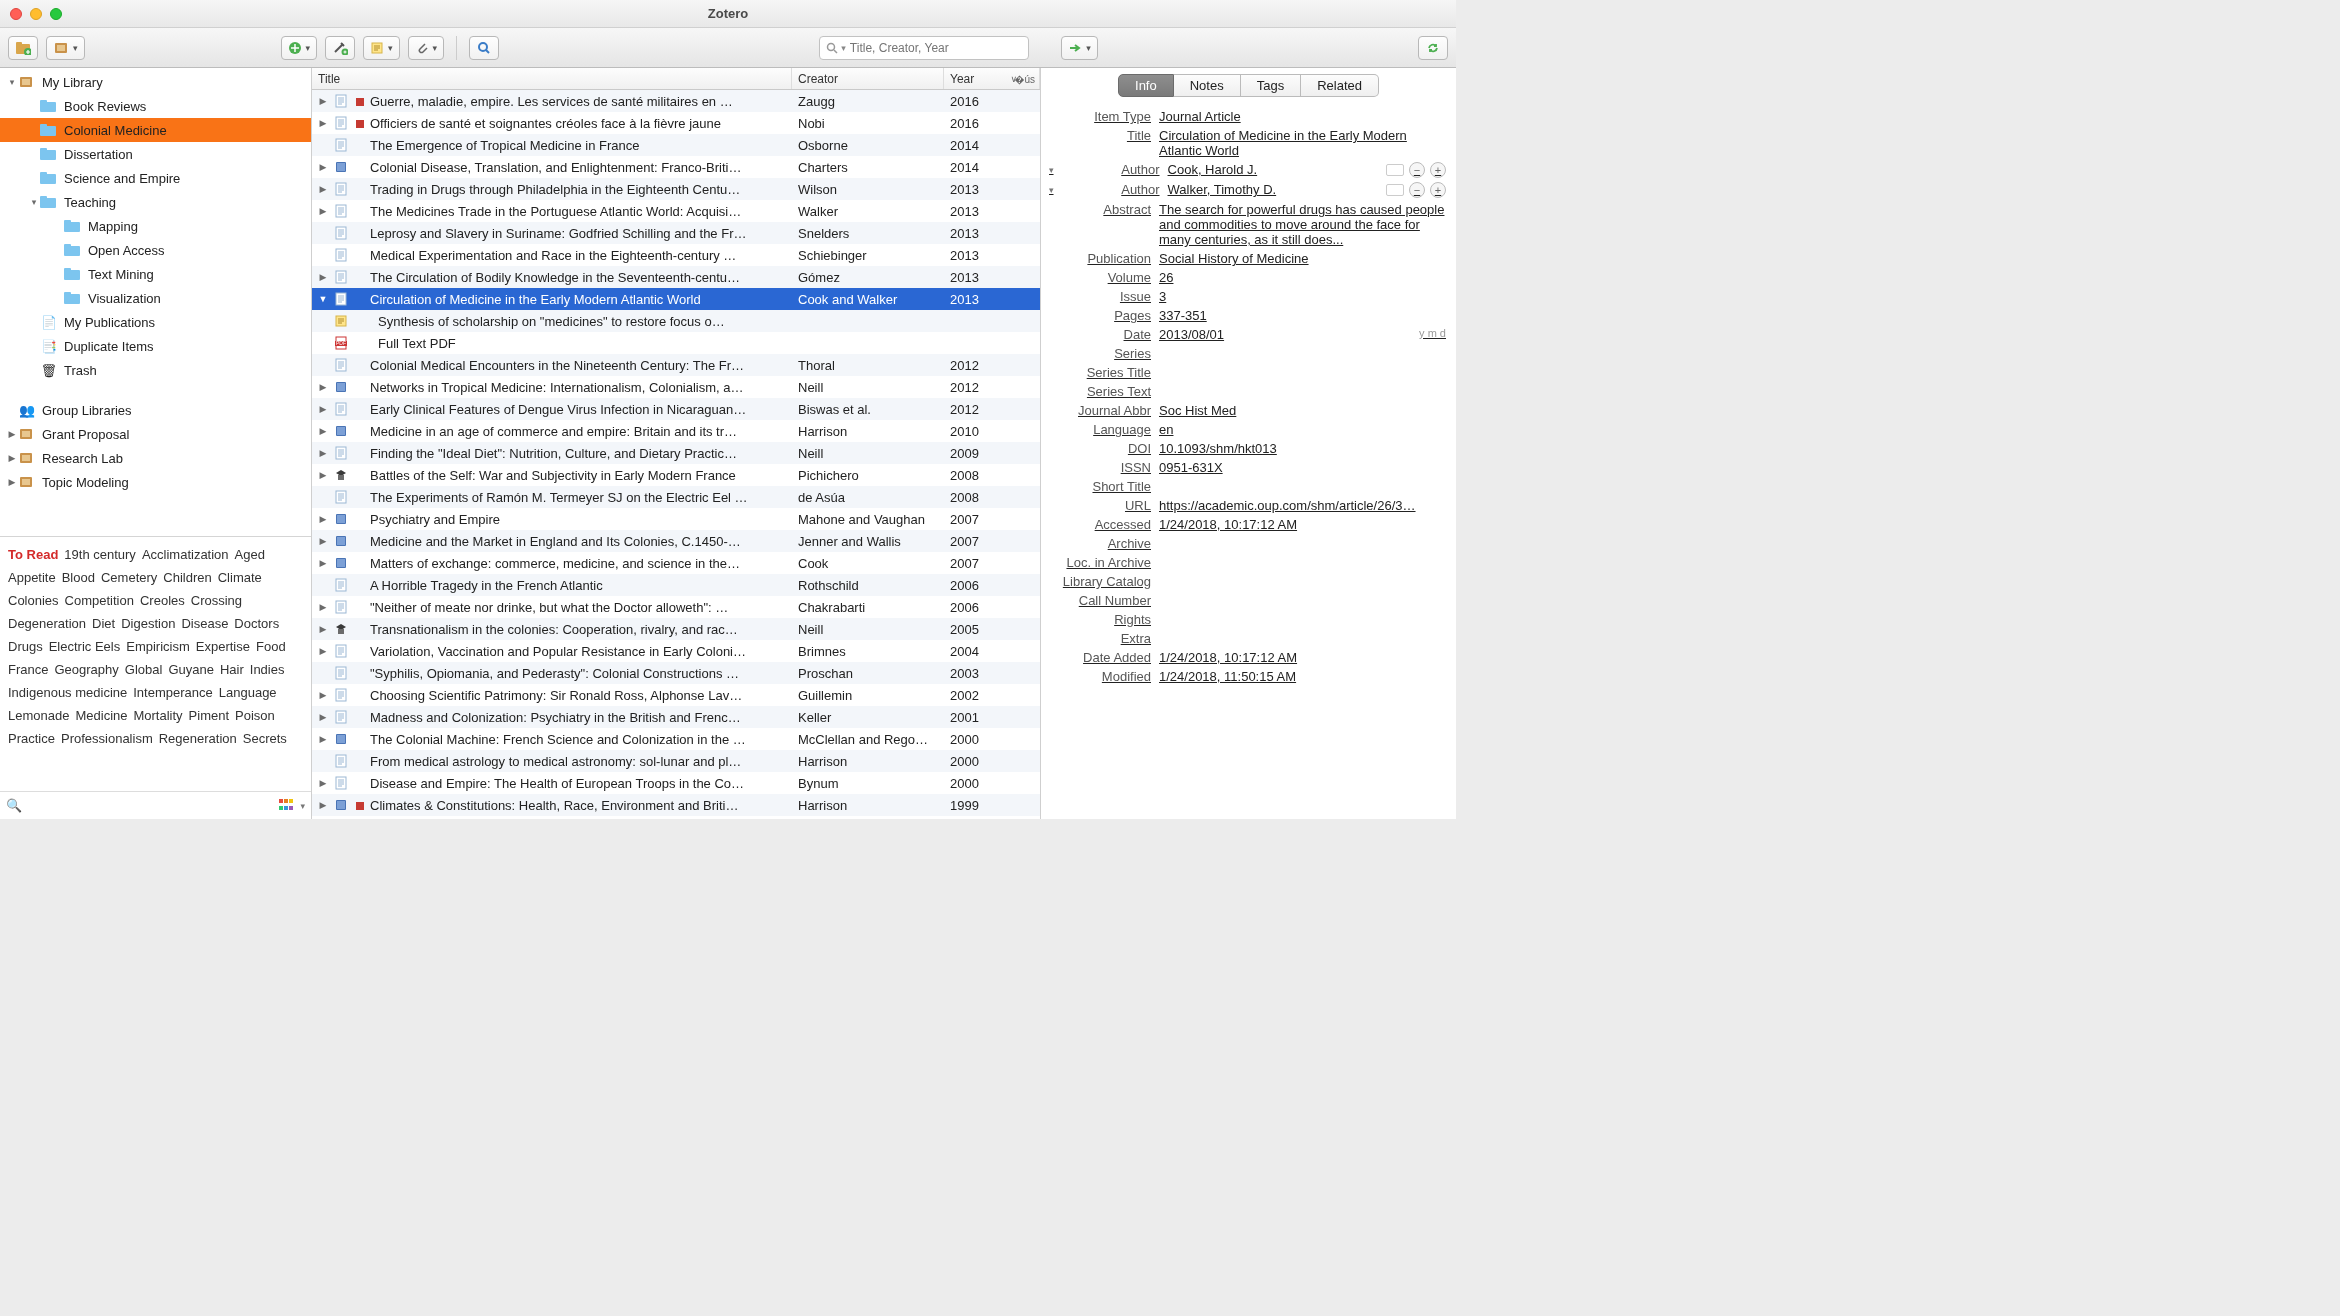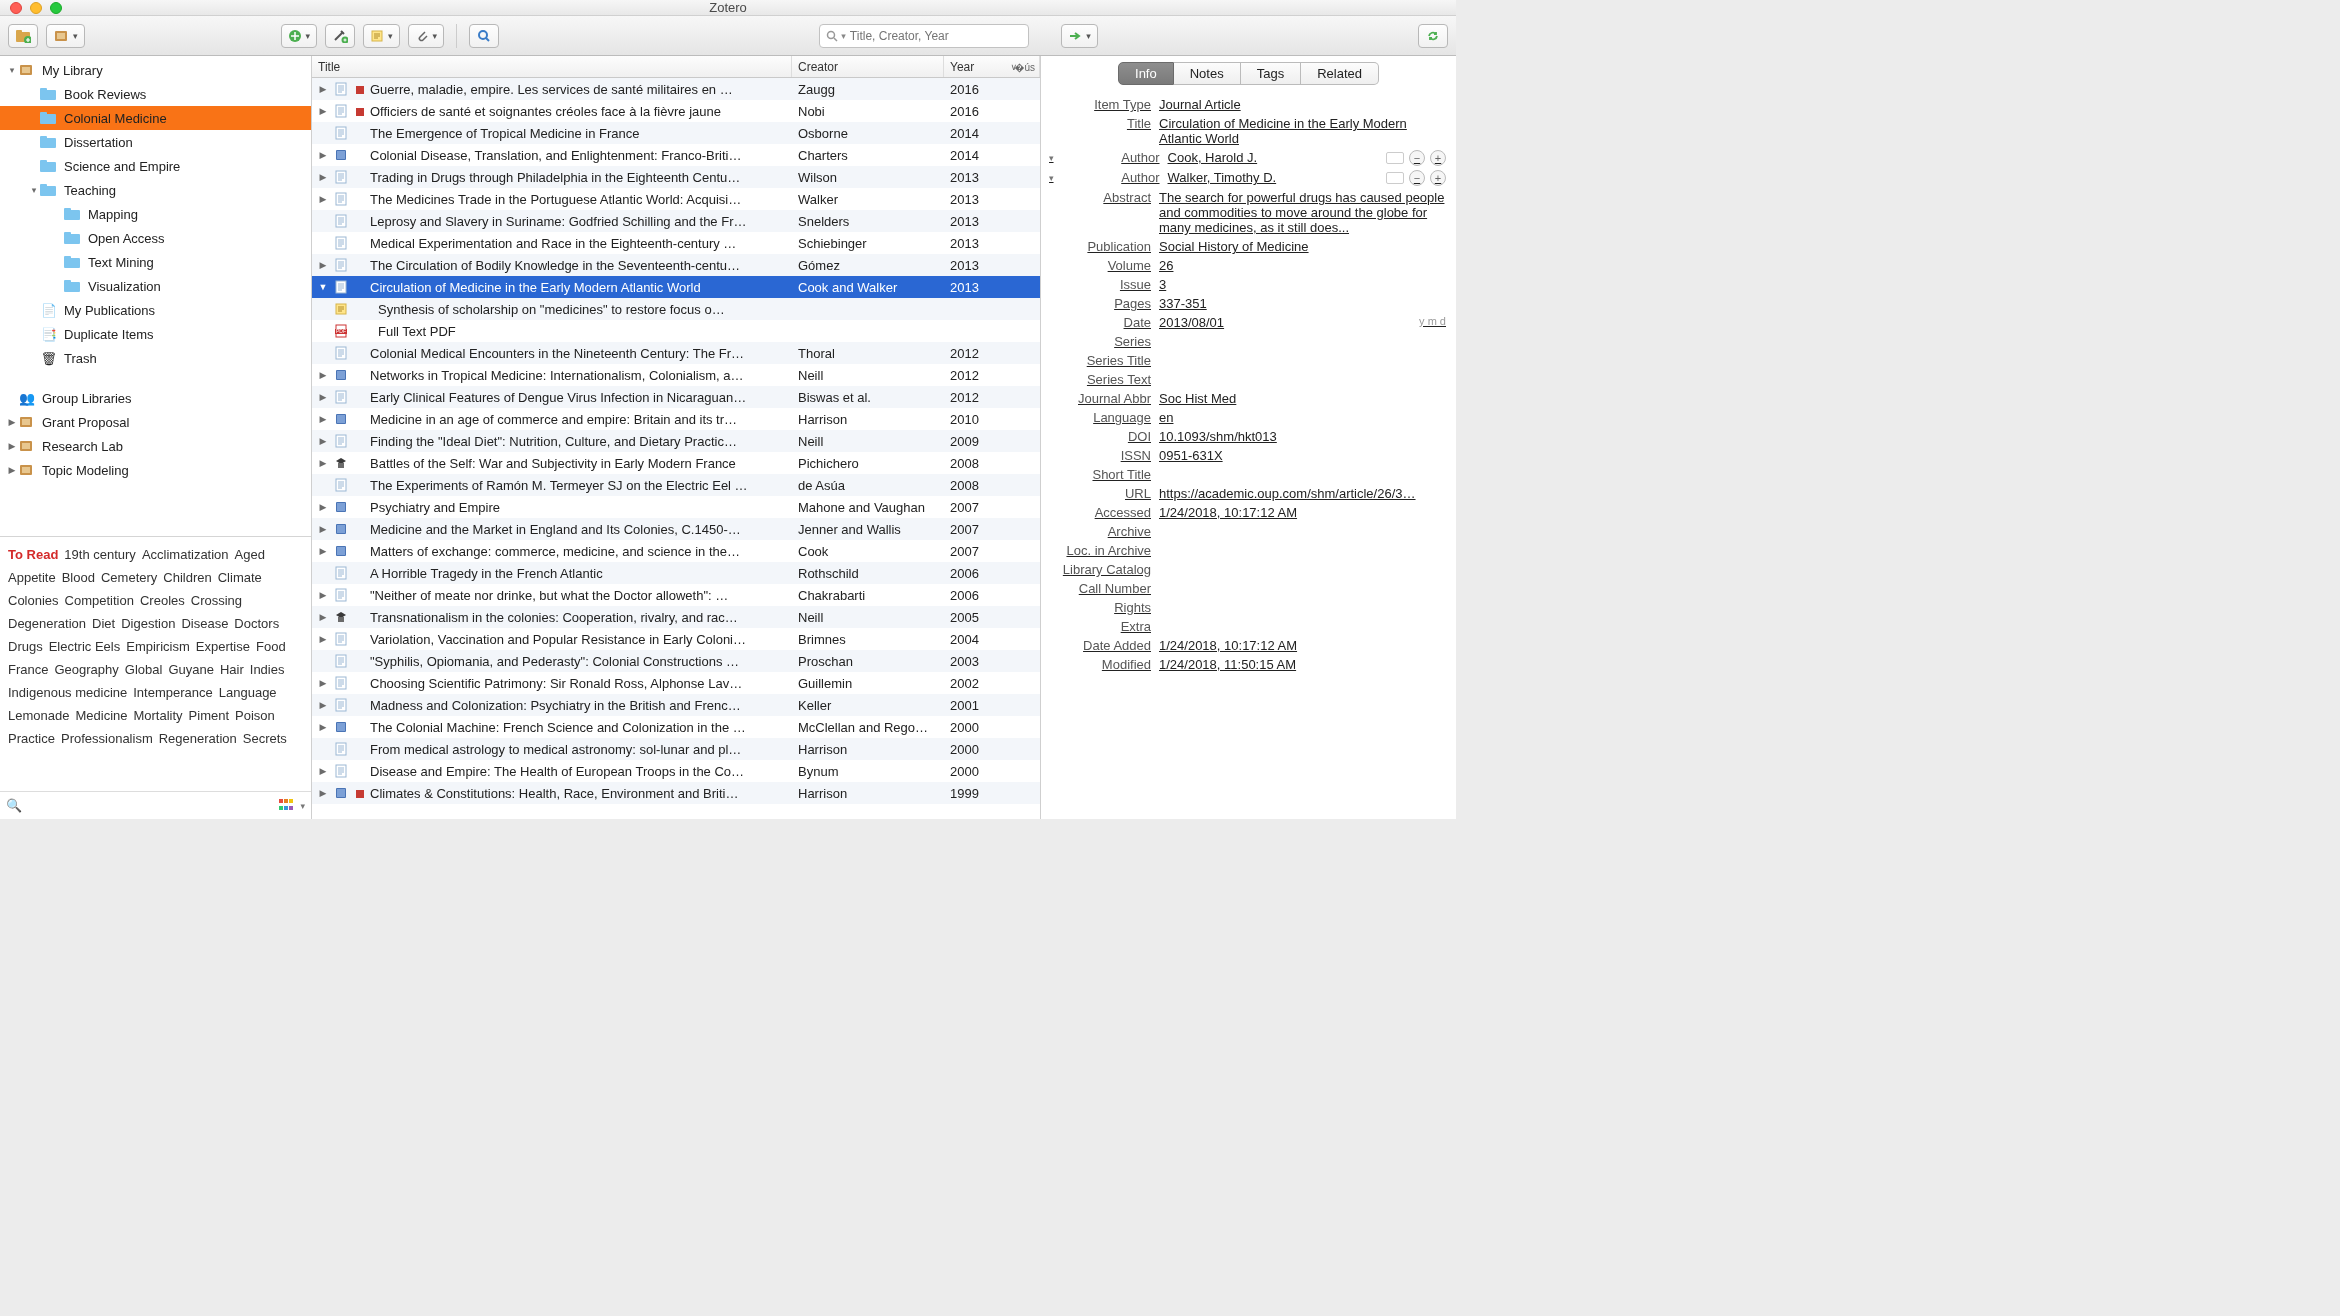--- a/index.html
+++ b/index.html
@@ -8,26 +8,27 @@
   font-size: 13px;
   background: #ececec;
   color: #222;
   width: 1456px;
   height: 819px;
   overflow: hidden;
   display: flex;
   flex-direction: column;
 }
 .titlebar {
-  height: 16px;
+  height: 28px;
   background: linear-gradient(#f6f6f6, #e8e8e8);
   display: flex;
   align-items: center;
   position: relative;
   border-bottom: 1px solid #d0d0d0;
+  font-weight: bold;
 }
 .traffic { display: flex; gap: 8px; padding-left: 10px; }
 .dot { width: 12px; height: 12px; border-radius: 50%; }
 .dot.red { background: #ff5f56; border: 0.5px solid #e0443e; }
 .dot.yellow { background: #ffbd2e; border: 0.5px solid #dea123; }
 .dot.green { background: #27c93f; border: 0.5px solid #1aab29; }
 .titlebar-title { position: absolute; left: 50%; transform: translateX(-50%); font-size: 13px; color: #4a4a4a; }
 
 .toolbar {
   height: 40px;
@@ -882,21 +883,21 @@
           <span class="label">Author</span>
           <span class="value">Walker, Timothy D.</span>
           <span class="author-ctrl">
             <span class="swap"></span>
             <span class="pm">−</span>
             <span class="pm">+</span>
           </span>
         </div>
         <div class="field">
           <span class="label">Abstract</span>
-          <span class="value">The search for powerful drugs has caused people and commodities to move around the globe for many medicines, as it still does...</span>
+          <span class="value">The search for powerful drugs has caused people and commodities to move around the face for many centuries, as it still does...</span>
         </div>
         <div class="field">
           <span class="label">Publication</span>
           <span class="value">Social History of Medicine</span>
         </div>
         <div class="field">
           <span class="label">Volume</span>
           <span class="value">26</span>
         </div>
         <div class="field">

